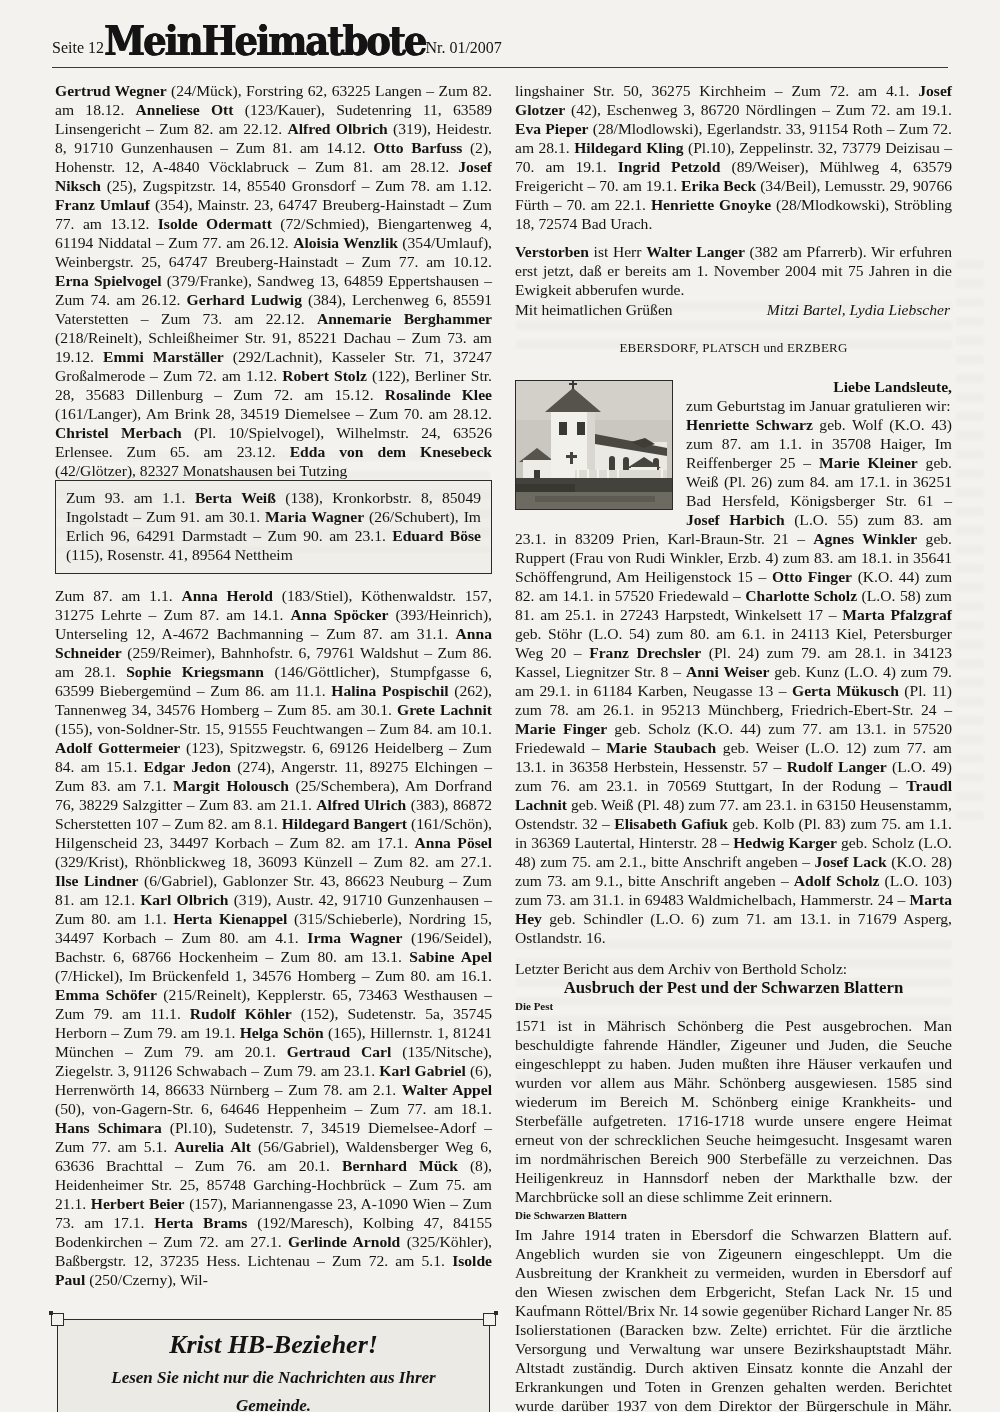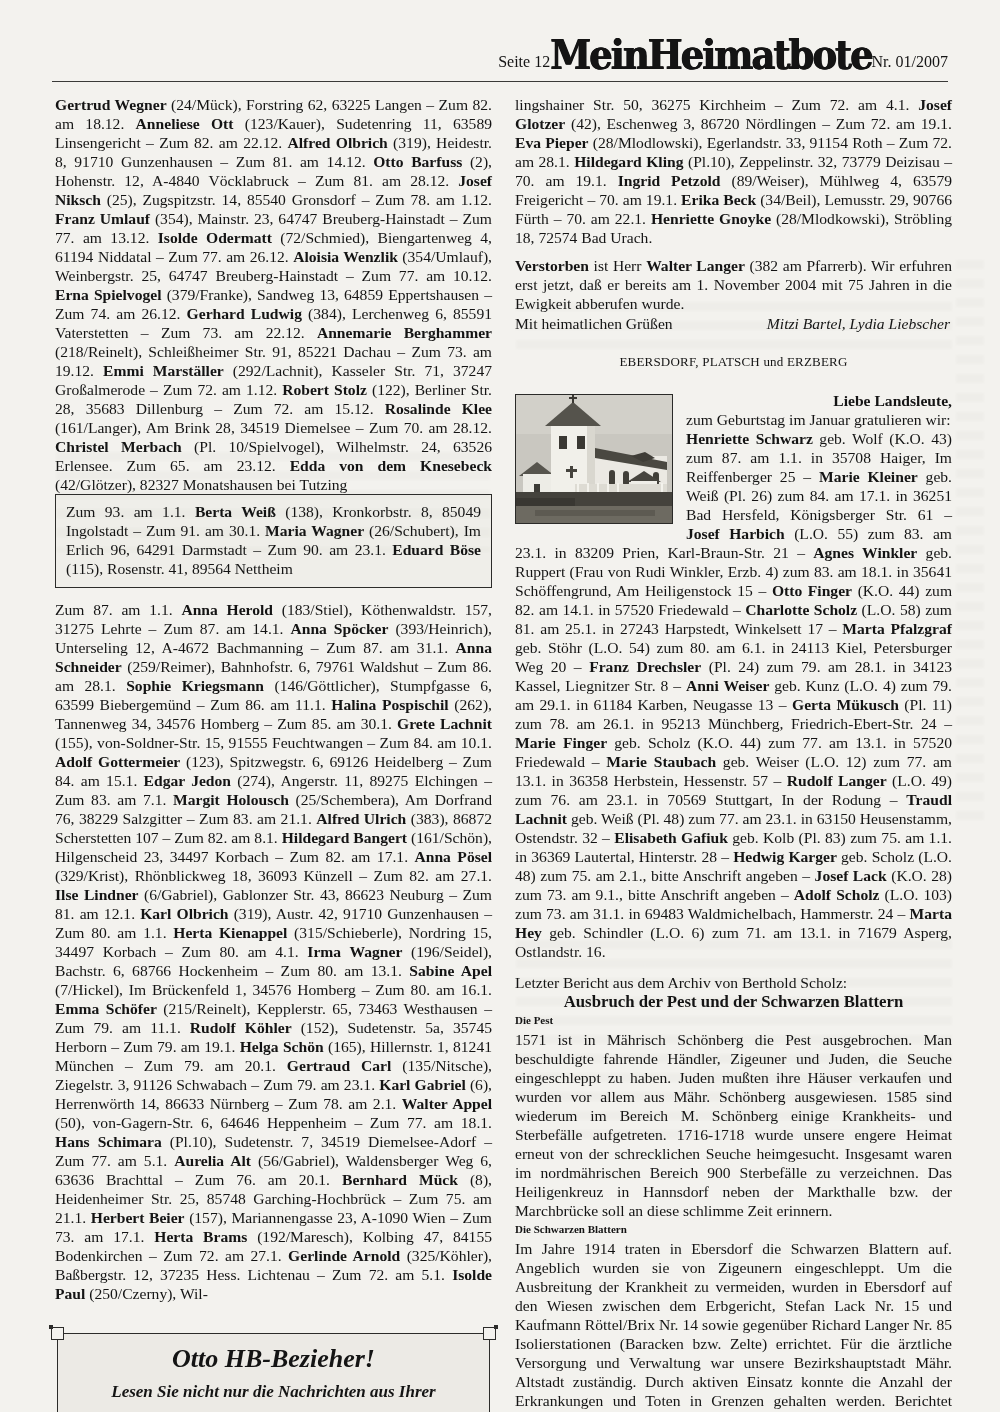--- a/index.html
+++ b/index.html
@@ -5,21 +5,21 @@
   html,body{margin:0;padding:0;}
   body{
     width:1000px;height:1412px;position:relative;overflow:hidden;
     background:#f3f2ee;color:#141414;
     font-family:"Liberation Serif","DejaVu Serif",serif;
   }
   .ghost{position:absolute;pointer-events:none;z-index:0;opacity:.55;
     background:repeating-linear-gradient(180deg, rgba(118,122,106,.07) 0 9px, rgba(118,122,106,0) 9px 19px);
     filter:blur(1.2px);}
   .page{position:relative;z-index:1;}
-  header{padding:25px 52px 0 52px;display:flex;align-items:flex-end;justify-content:flex-end;margin-top:14px;}
+  header{padding:25px 52px 0 52px;display:flex;align-items:flex-end;justify-content:flex-start;}
   .edge-label{font-size:16px;padding-bottom:5px;}
   .masthead{
     font-family:"DejaVu Serif",serif;font-weight:bold;font-size:37px;line-height:1;
     letter-spacing:-2px;transform:scaleY(1.12);transform-origin:bottom center;
     text-shadow:.7px 0 currentColor,-.3px 0 currentColor;white-space:nowrap;
   }
   .rule{margin:5px 52px 0 52px;border:0;border-top:1.7px solid #3a3a38;}
   .cols{display:flex;gap:23px;padding:13px 48px 0 55px;}
   .col{width:437px;font-size:15.6px;line-height:19px;text-align:justify;}
   p{margin:0;}
@@ -71,21 +71,21 @@
       <div class="jan-box">
         <p><span>Zum 93. am 1.1. </span><b>Berta Weiß</b><span> (138), Kronkorbstr. 8, 85049 Ingolstadt – Zum 91. am 30.1. </span><b>Maria Wagner</b><span> (26/Schubert), Im Erlich 96, 64291 Darmstadt – Zum 90. am 23.1. </span><b>Eduard Böse</b><span> (115), Rosenstr. 41, 89564 Nettheim</span></p>
       </div>
 
       <p><span>Zum 87. am 1.1. </span><b>Anna Herold</b><span> (183/Stiel), Köthenwaldstr. 157, 31275 Lehrte – Zum 87. am 14.1. </span><b>Anna Spöcker</b><span> (393/Heinrich), Unterseling 12, A-4672 Bachmanning – Zum 87. am 31.1. </span><b>Anna Schneider</b><span> (259/Reimer), Bahnhofstr. 6, 79761 Waldshut – Zum 86. am 28.1. </span><b>Sophie Kriegsmann</b><span> (146/Göttlicher), Stumpfgasse 6, 63599 Biebergemünd – Zum 86. am 11.1. </span><b>Halina Pospischil</b><span> (262), Tannenweg 34, 34576 Homberg – Zum 85. am 30.1. </span><b>Grete Lachnit</b><span> (155), von-Soldner-Str. 15, 91555 Feuchtwangen – Zum 84. am 10.1. </span><b>Adolf Gottermeier</b><span> (123), Spitzwegstr. 6, 69126 Heidelberg – Zum 84. am 15.1. </span><b>Edgar Jedon</b><span> (274), Angerstr. 11, 89275 Elchingen – Zum 83. am 7.1. </span><b>Margit Holousch</b><span> (25/Schembera), Am Dorfrand 76, 38229 Salzgitter – Zum 83. am 21.1. </span><b>Alfred Ulrich</b><span> (383), 86872 Scherstetten 107 – Zum 82. am 8.1. </span><b>Hildegard Bangert</b><span> (161/Schön), Hilgenscheid 23, 34497 Korbach – Zum 82. am 17.1. </span><b>Anna Pösel</b><span> (329/Krist), Rhönblickweg 18, 36093 Künzell – Zum 82. am 27.1. </span><b>Ilse Lindner</b><span> (6/Gabriel), Gablonzer Str. 43, 86623 Neuburg – Zum 81. am 12.1. </span><b>Karl Olbrich</b><span> (319), Austr. 42, 91710 Gunzenhausen – Zum 80. am 1.1. </span><b>Herta Kienappel</b><span> (315/Schieberle), Nordring 15, 34497 Korbach – Zum 80. am 4.1. </span><b>Irma Wagner</b><span> (196/Seidel), Bachstr. 6, 68766 Hockenheim – Zum 80. am 13.1. </span><b>Sabine Apel</b><span> (7/Hickel), Im Brückenfeld 1, 34576 Homberg – Zum 80. am 16.1. </span><b>Emma Schöfer</b><span> (215/Reinelt), Kepplerstr. 65, 73463 Westhausen – Zum 79. am 11.1. </span><b>Rudolf Köhler</b><span> (152), Sudetenstr. 5a, 35745 Herborn – Zum 79. am 19.1. </span><b>Helga Schön</b><span> (165), Hillernstr. 1, 81241 München – Zum 79. am 20.1. </span><b>Gertraud Carl</b><span> (135/Nitsche), Ziegelstr. 3, 91126 Schwabach – Zum 79. am 23.1. </span><b>Karl Gabriel</b><span> (6), Herrenwörth 14, 86633 Nürnberg – Zum 78. am 2.1. </span><b>Walter Appel</b><span> (50), von-Gagern-Str. 6, 64646 Heppenheim – Zum 77. am 18.1. </span><b>Hans Schimara</b><span> (Pl.10), Sudetenstr. 7, 34519 Diemelsee-Adorf – Zum 77. am 5.1. </span><b>Aurelia Alt</b><span> (56/Gabriel), Waldensberger Weg 6, 63636 Brachttal – Zum 76. am 20.1. </span><b>Bernhard Mück</b><span> (8), Heidenheimer Str. 25, 85748 Garching-Hochbrück – Zum 75. am 21.1. </span><b>Herbert Beier</b><span> (157), Mariannengasse 23, A-1090 Wien – Zum 73. am 17.1. </span><b>Herta Brams</b><span> (192/Maresch), Kolbing 47, 84155 Bodenkirchen – Zum 72. am 27.1. </span><b>Gerlinde Arnold</b><span> (325/Köhler), Baßbergstr. 12, 37235 Hess. Lichtenau – Zum 72. am 5.1. </span><b>Isolde Paul</b><span> (250/Czerny), Wil-</span></p>
 
       <div class="hb-box">
         <span class="orn tl"></span>
         <span class="orn tr"></span>
 
-        <div class="hb-title">Otto HB-Bezieher!</div>
+        <div class="hb-title">Krist HB-Bezieher!</div>
         <div class="hb-line">Lesen Sie nicht nur die Nachrichten aus Ihrer Gemeinde.</div>
 
       </div>
     </div>
 
     <div class="col">
       <p><span>lingshainer Str. 50, 36275 Kirchheim – Zum 72. am 4.1. </span><b>Josef Glotzer</b><span> (42), Eschenweg 3, 86720 Nördlingen – Zum 72. am 19.1. </span><b>Eva Pieper</b><span> (28/Mlodlowski), Egerlandstr. 33, 91154 Roth – Zum 72. am 28.1. </span><b>Hildegard Kling</b><span> (Pl.10), Zeppelinstr. 32, 73779 Deizisau – 70. am 19.1. </span><b>Ingrid Petzold</b><span> (89/Weiser), Mühlweg 4, 63579 Freigericht – 70. am 19.1. </span><b>Erika Beck</b><span> (34/Beil), Lemusstr. 29, 90766 Fürth – 70. am 22.1. </span><b>Henriette Gnoyke</b><span> (28/Mlodkowski), Ströbling 18, 72574 Bad Urach.</span></p>
 
       <p class="obit"><b>Verstorben</b><span> ist Herr </span><b>Walter Langer</b><span> (382 am Pfarrerb). Wir erfuhren erst jetzt, daß er bereits am 1. November 2004 mit 75 Jahren in die Ewigkeit abberufen wurde.</span></p>
 

